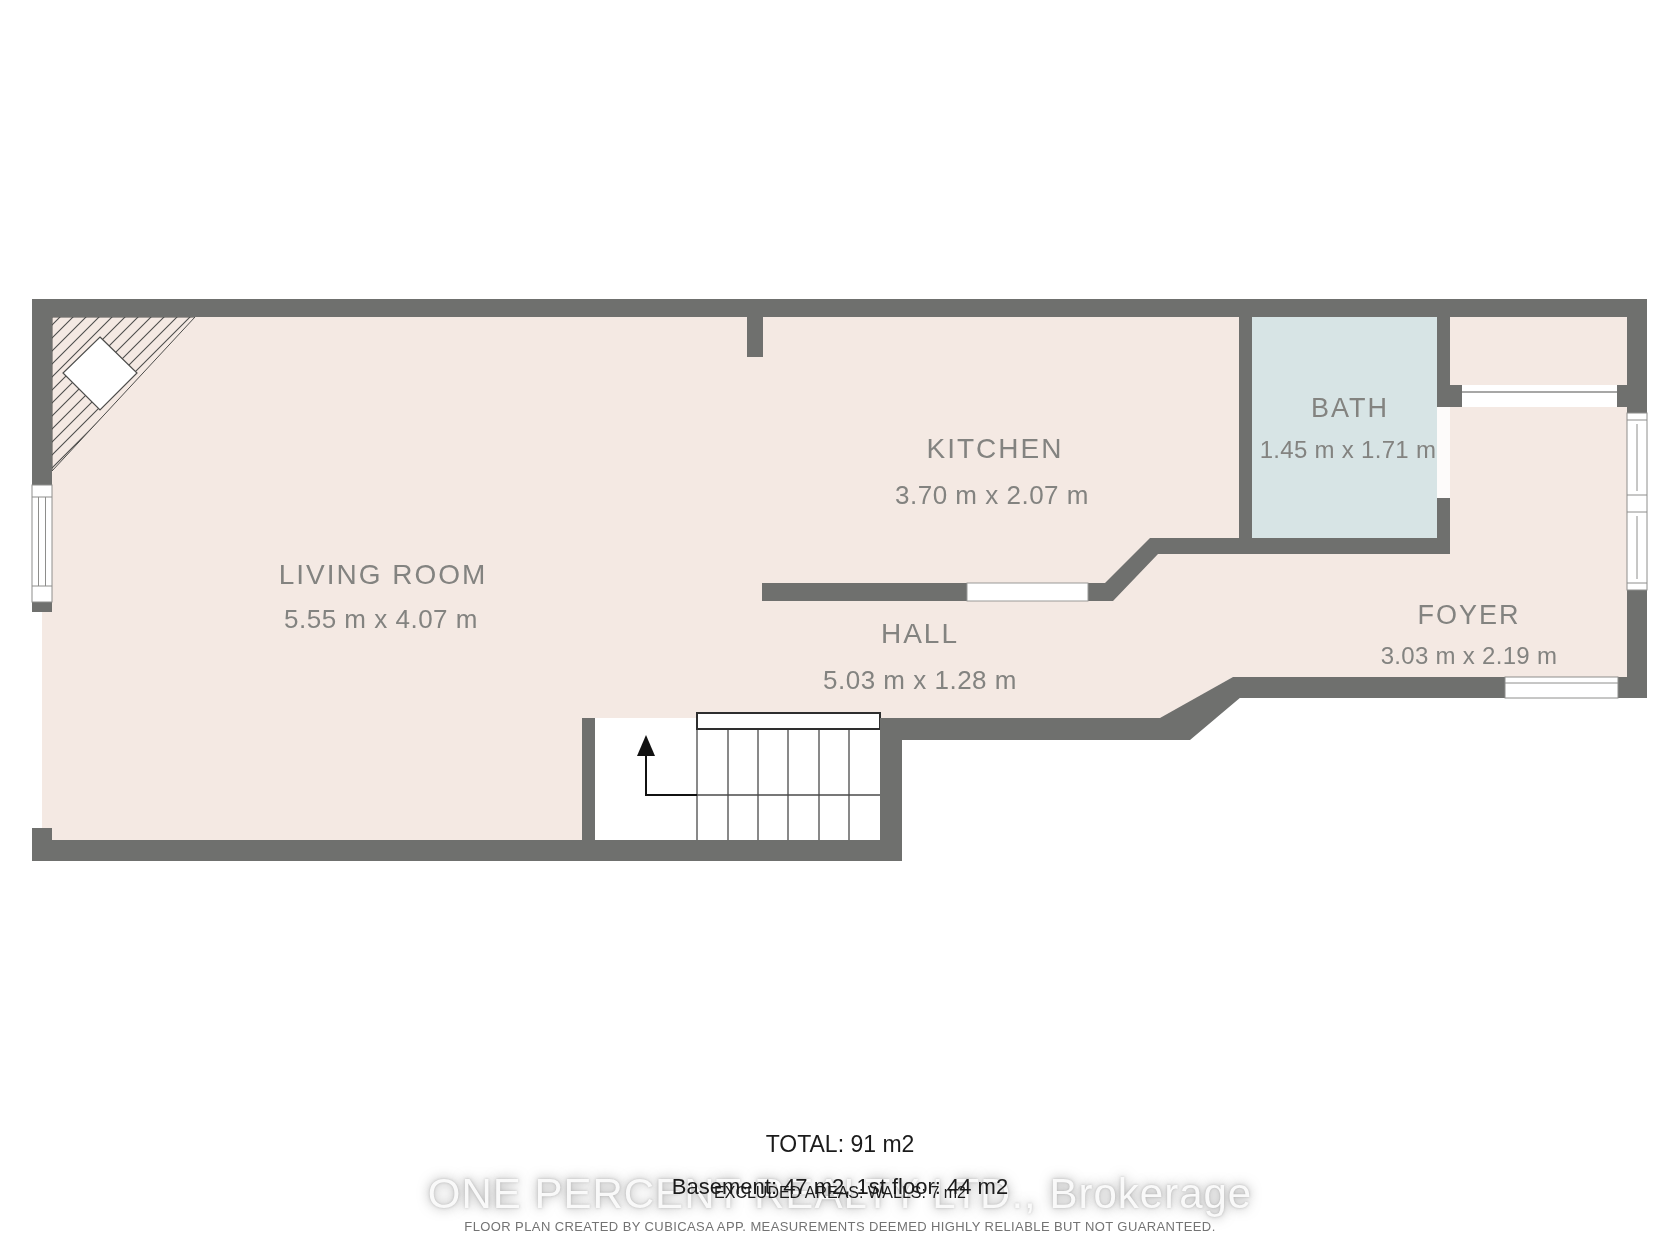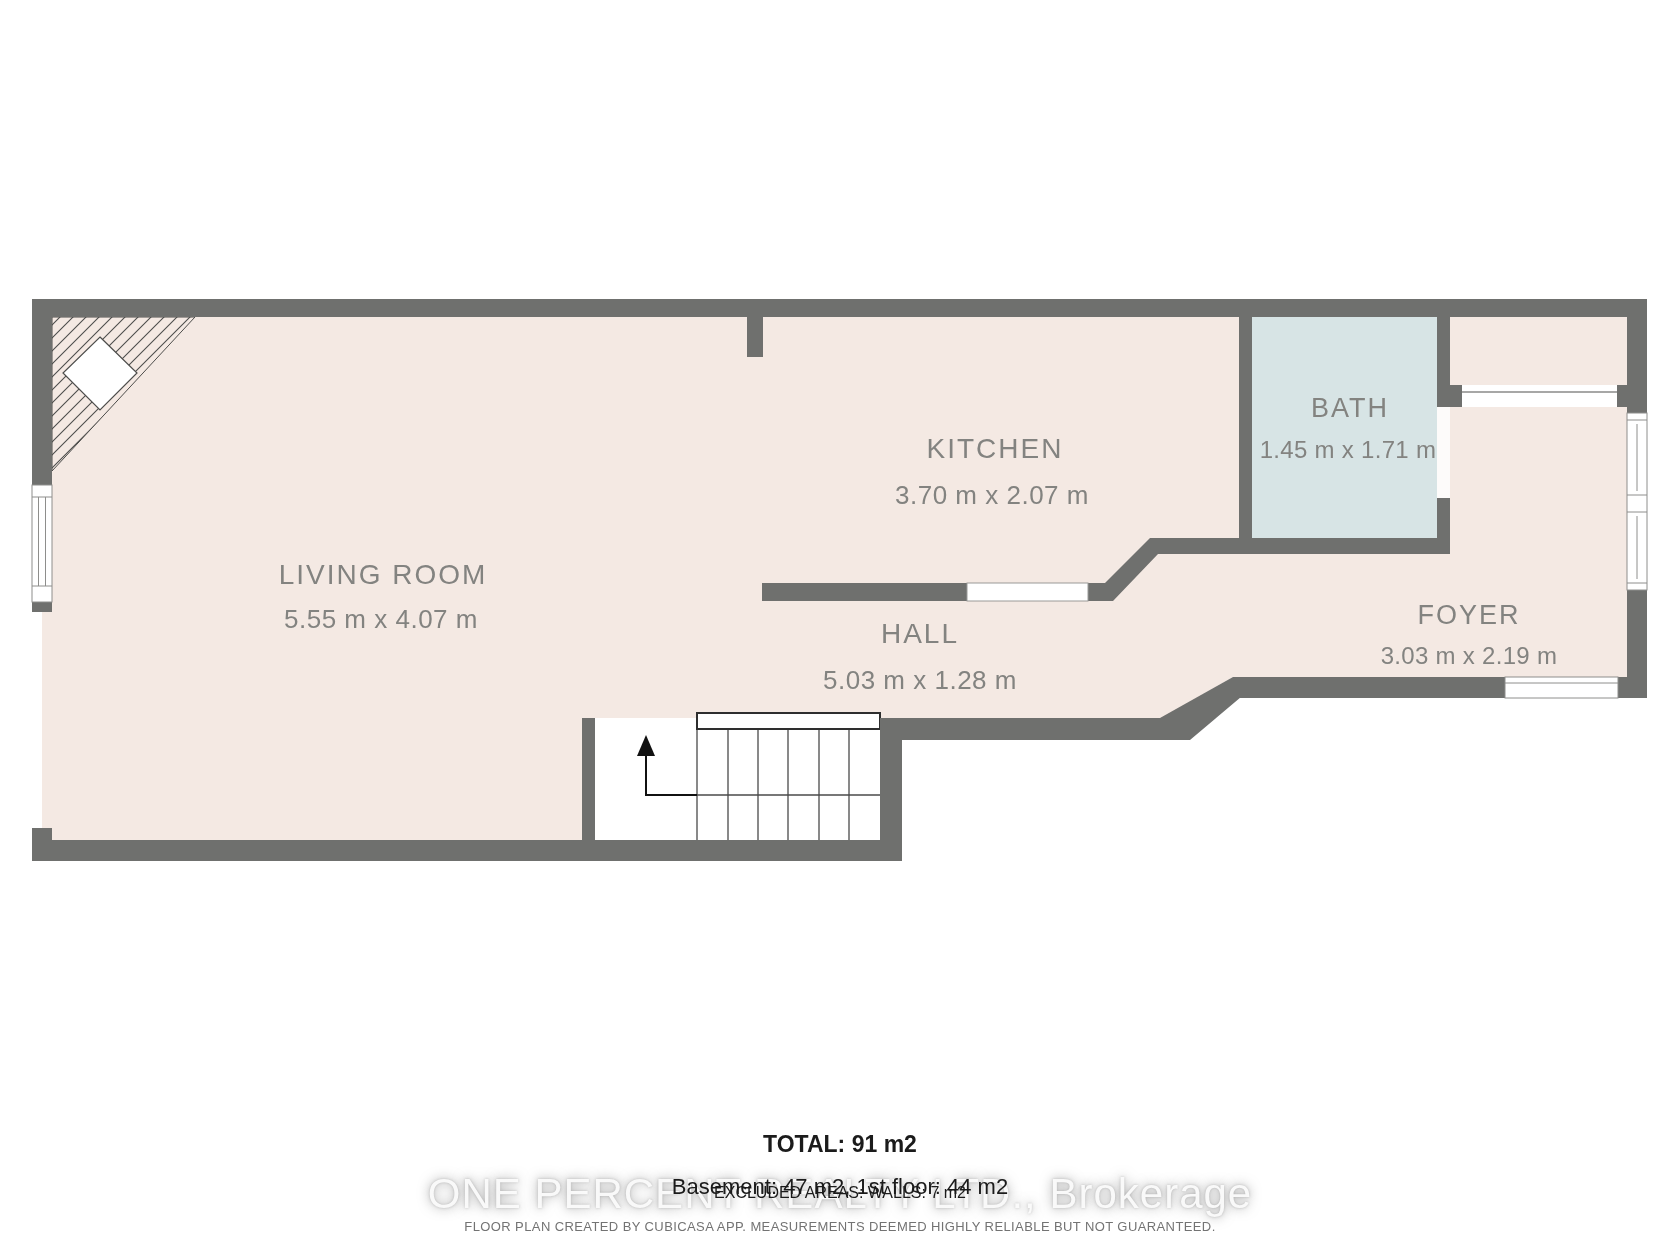--- a/index.html
+++ b/index.html
@@ -5,21 +5,21 @@
   html,body{margin:0;padding:0;background:#ffffff;}
   #canvas{position:relative;width:1680px;height:1260px;background:#ffffff;overflow:hidden;
           font-family:"Liberation Sans",sans-serif;}
   #plan-svg{position:absolute;left:0;top:0;}
   .room-label{fill:#838380;font-family:"Liberation Sans",sans-serif;text-anchor:middle;}
   .room-name{font-size:28px;letter-spacing:2px;}
   .room-dims{font-size:26px;letter-spacing:0.5px;}
   .room-name-sm{font-size:27px;letter-spacing:2px;}
   .room-dims-sm{font-size:24px;letter-spacing:0.3px;}
   .footer-line{position:absolute;left:0;right:0;text-align:center;color:#1b1b1b;z-index:2;}
-  .f-total{top:1131px;font-size:23px;font-weight:bold;}
+  .f-total{top:1131px;font-size:23px;font-weight:normal;}
   .f-floors{top:1174px;font-size:22px;}
   .f-excluded{top:1184px;font-size:16px;}
   .watermark{position:absolute;left:0;right:0;top:1170px;text-align:center;z-index:1;
              font-size:42px;letter-spacing:1px;color:rgba(252,252,252,0.95);
              text-shadow:0 0 12px rgba(125,125,125,0.75),0 0 3px rgba(150,150,150,0.55);}
   .disclaimer{position:absolute;left:0;right:0;top:1219px;text-align:center;z-index:2;
               font-size:13px;letter-spacing:0.4px;color:#737373;}
 </style>
 </head>
 <body>

